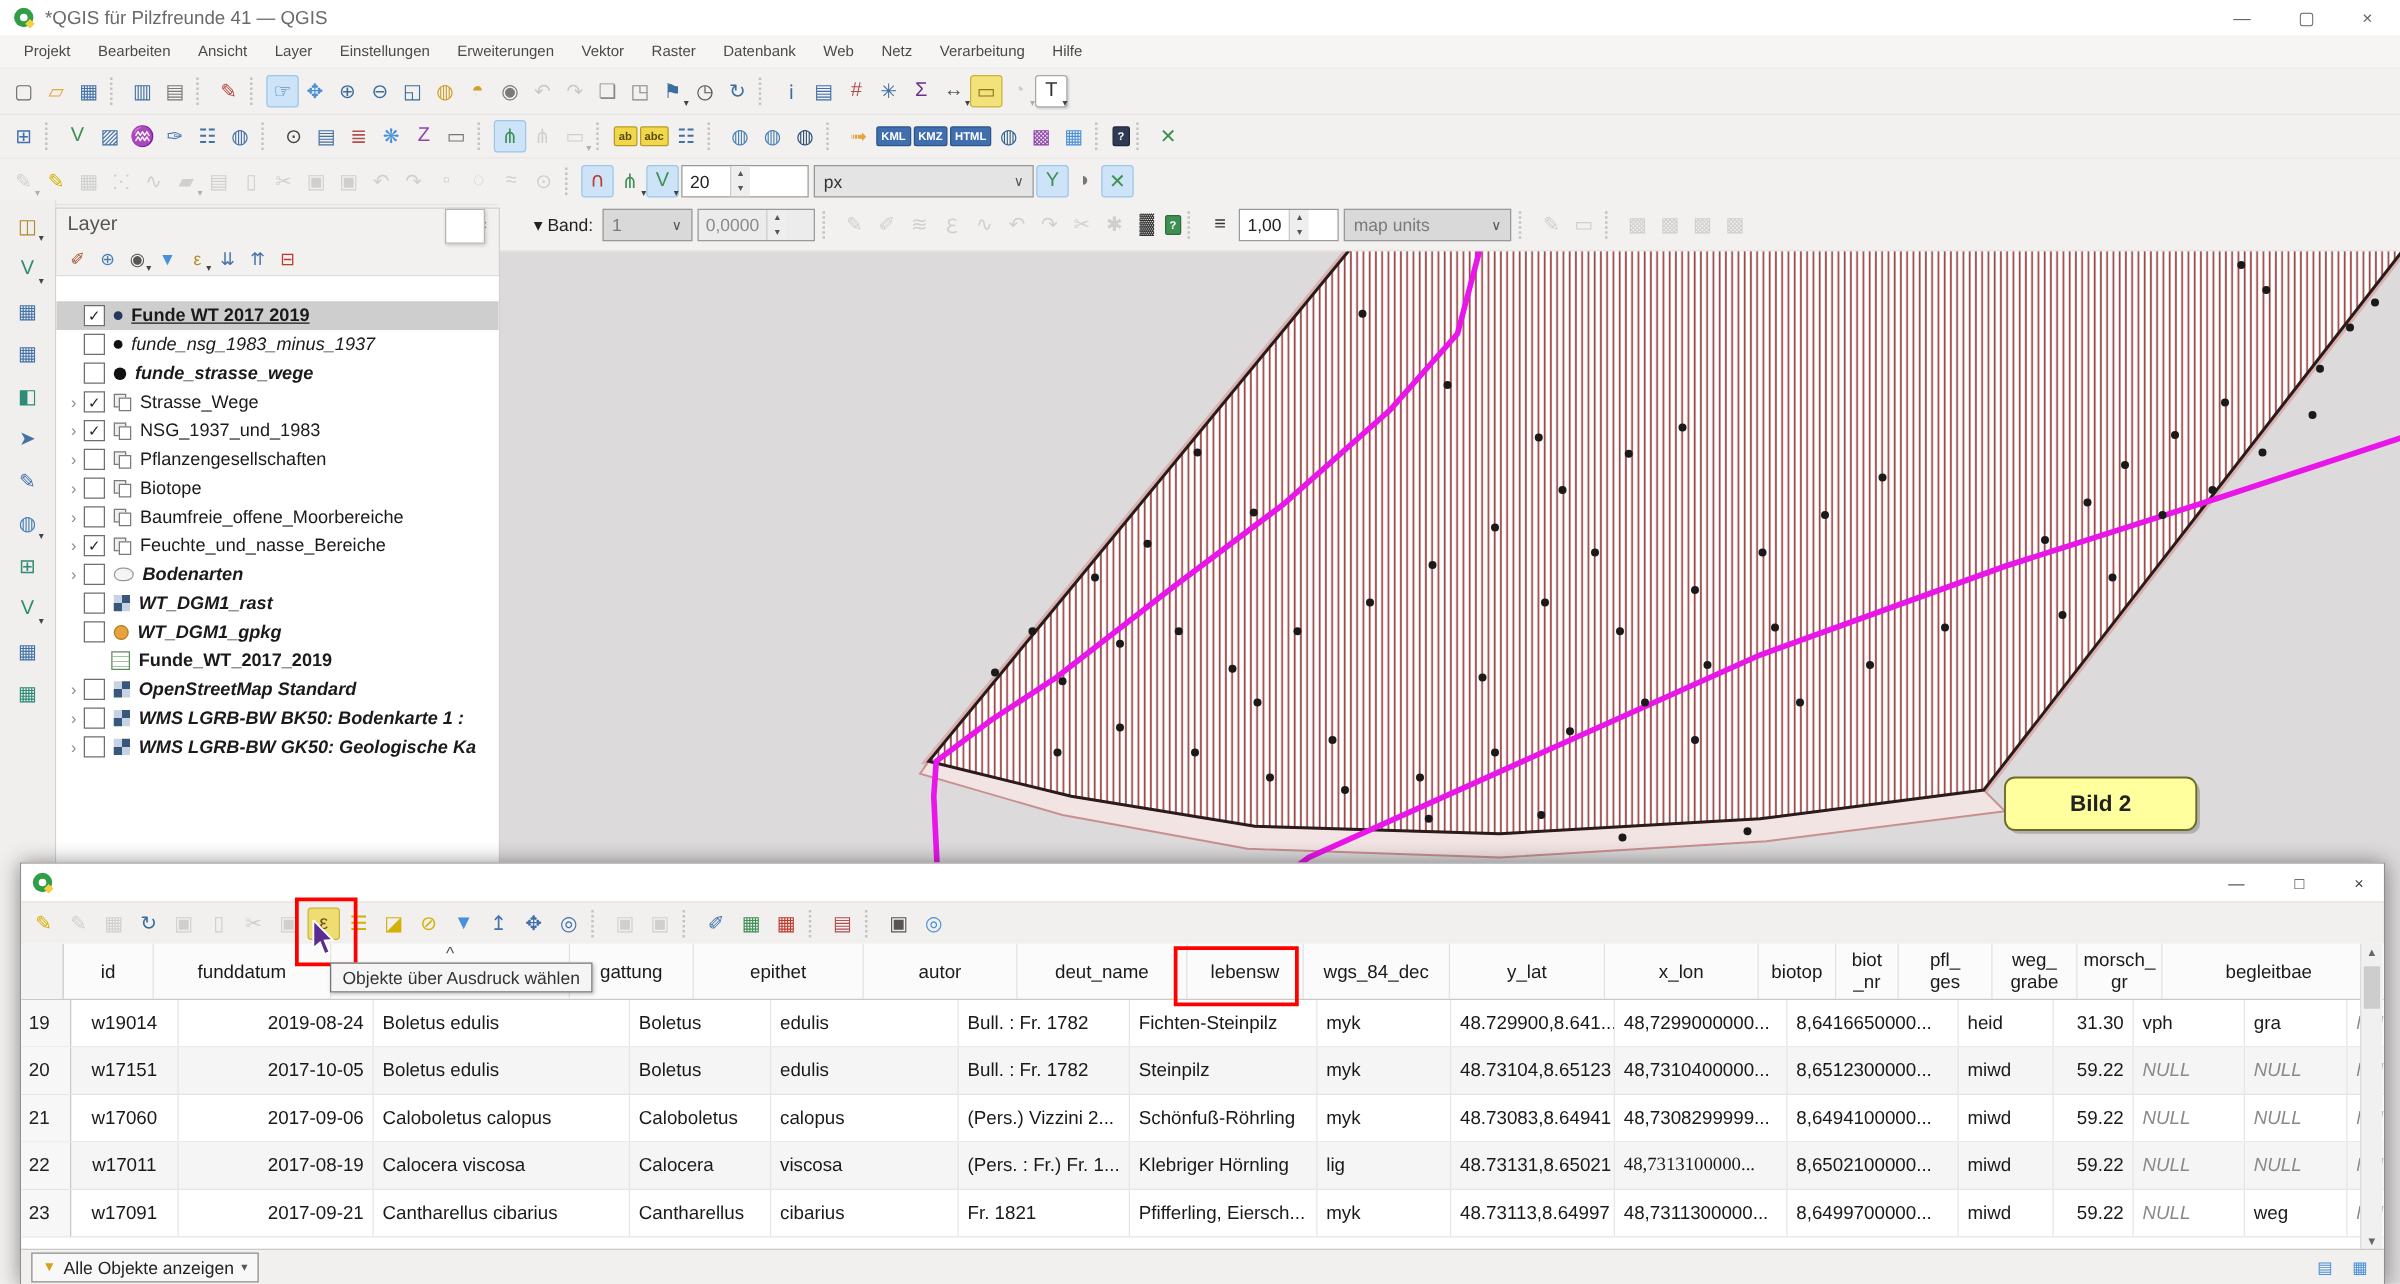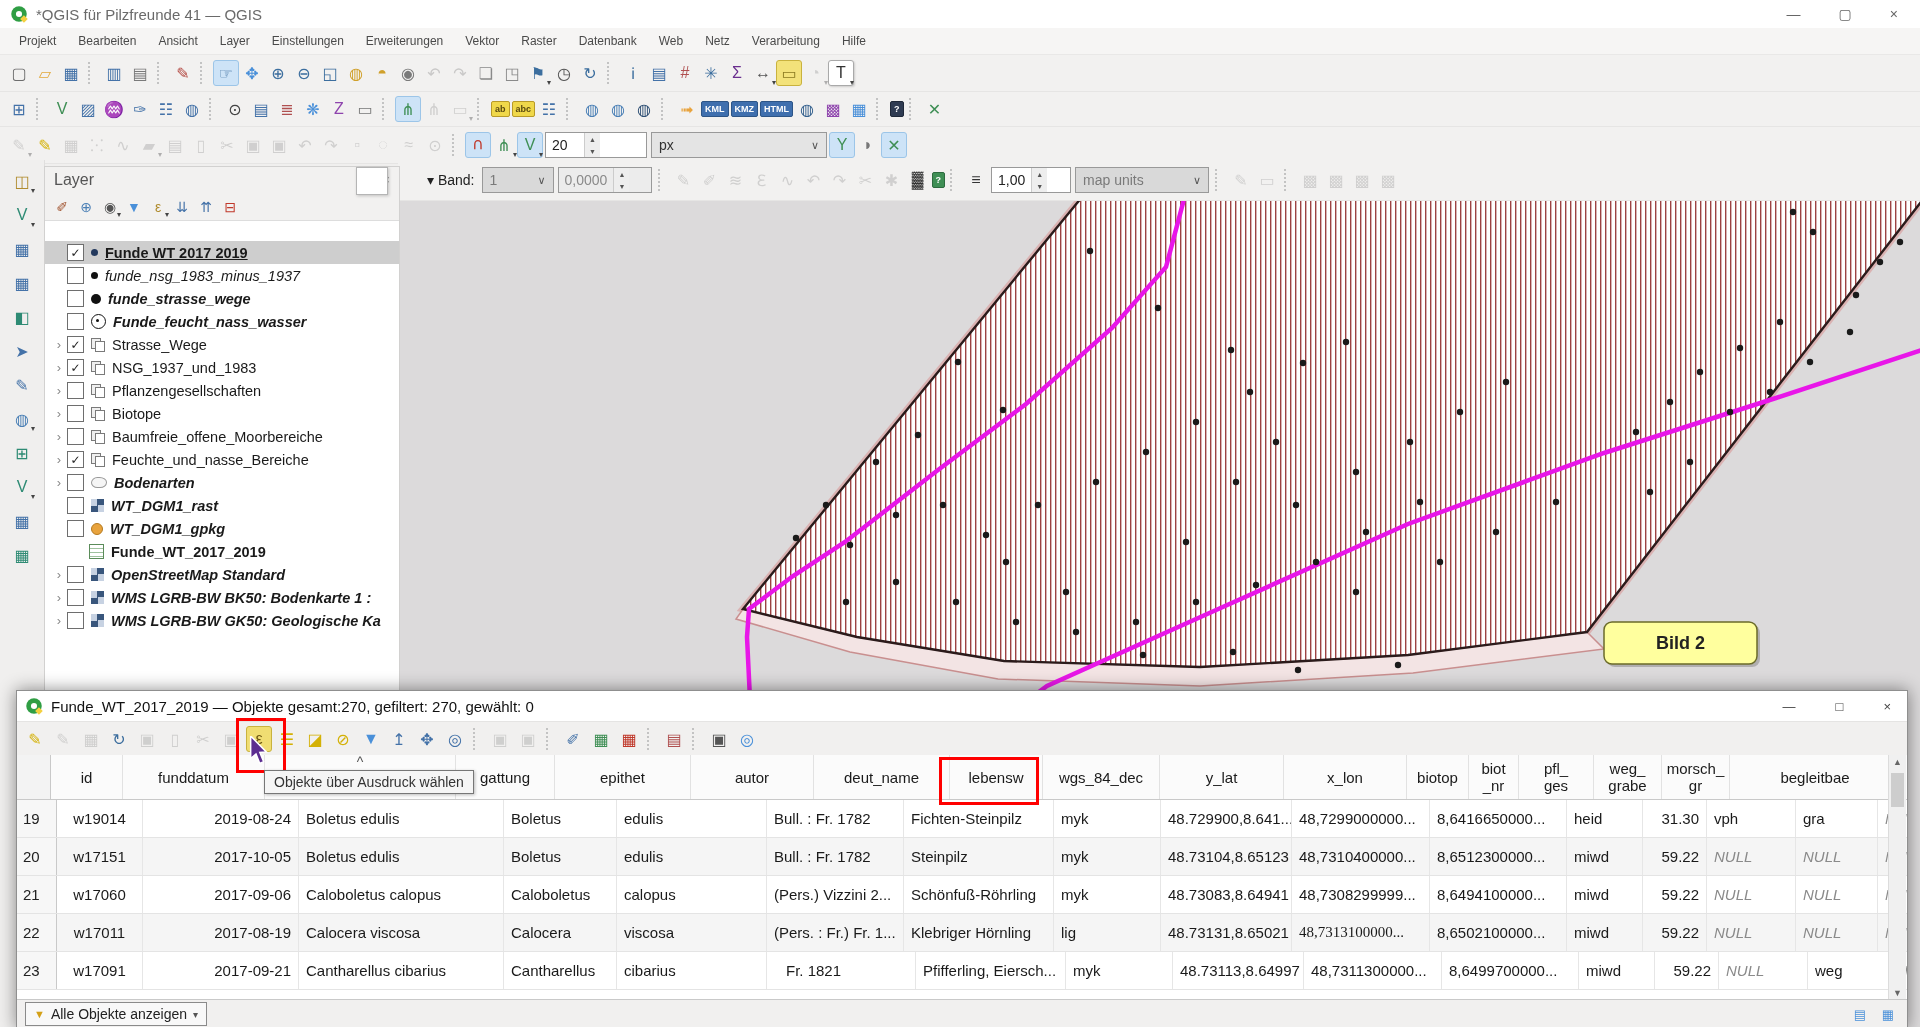--- a/index.html
+++ b/index.html
@@ -683,26 +683,20 @@
         <span class="lyr-ic ic-dot-s2"></span>
         <span class="lyr-label it">funde_nsg_1983_minus_1937</span>
       </div>
       <div class="lrow">
         <span class="exp"></span>
         <span class="cb"></span>
         <span class="lyr-ic ic-dot"></span>
         <span class="lyr-label bd it">funde_strasse_wege</span>
       </div>
       <div class="lrow">
-        <span class="exp"></span>
-        <span class="cb"></span>
-        <span class="lyr-ic ic-odot"></span>
-        <span class="lyr-label bd it">Funde_feucht_nass_wasser</span>
-      </div>
-      <div class="lrow">
         <span class="exp">›</span>
         <span class="cb on">✓</span>
         <span class="lyr-ic ic-poly"></span>
         <span class="lyr-label">Strasse_Wege</span>
       </div>
       <div class="lrow">
         <span class="exp">›</span>
         <span class="cb on">✓</span>
         <span class="lyr-ic ic-poly"></span>
         <span class="lyr-label">NSG_1937_und_1983</span>
@@ -776,21 +770,20 @@
     </div>
 </div>
 
 <div id="attrwin">
   <div id="aw-titlebar">
     <svg class="qlogo" viewBox="0 0 20 20">
       <circle cx="10" cy="10" r="8.6" fill="#2f9e44"></circle>
       <circle cx="10" cy="10" r="3.4" fill="#fff"></circle>
       <rect x="12.5" y="12.5" width="6" height="6" fill="#f4d03f" transform="rotate(45 15.5 15.5)"></rect>
     </svg>
-    <span id="aw-title">Funde_WT_2017_2019 — Objekte gesamt:270, gefiltert: 270, gewählt: 0</span>
     <div id="aw-controls">
       <span>—</span>
       <span>□</span>
       <span>×</span>
     </div>
   </div>
   <div id="aw-toolbar">
       <button class="icon">
         <span style="color: rgb(212, 177, 6);">✎</span>
       </button>
@@ -969,21 +962,21 @@
         <div class="td null" style="width: 67px;">NULL</div>
         <div class="td null" style="width: 67px;">NULL</div>
       </div>
       <div class="tr">
         <div class="rn">23</div>
         <div class="td center" style="width: 71px;">w17091</div>
         <div class="td right" style="width: 141px;">2017-09-21</div>
         <div class="td" style="width: 190px;">Cantharellus cibarius</div>
         <div class="td" style="width: 98px;">Cantharellus</div>
         <div class="td" style="width: 135px;">cibarius</div>
-        <div class="td" style="width: 122px; margin-left: 12px;">Fr.  1821</div>
+        <div class="td" style="width: 122px;">Fr.  1821</div>
         <div class="td" style="width: 135px;">Pfifferling, Eiersch...</div>
         <div class="td" style="width: 92px;">myk</div>
         <div class="td" style="width: 116px;">48.73113,8.64997</div>
         <div class="td" style="width: 123px;">48,7311300000...</div>
         <div class="td" style="width: 122px;">8,6499700000...</div>
         <div class="td" style="width: 61px;">miwd</div>
         <div class="td right" style="width: 49px;">59.22</div>
         <div class="td null" style="width: 74px;">NULL</div>
         <div class="td" style="width: 67px;">weg</div>
         <div class="td null" style="width: 67px;">NULL</div>

